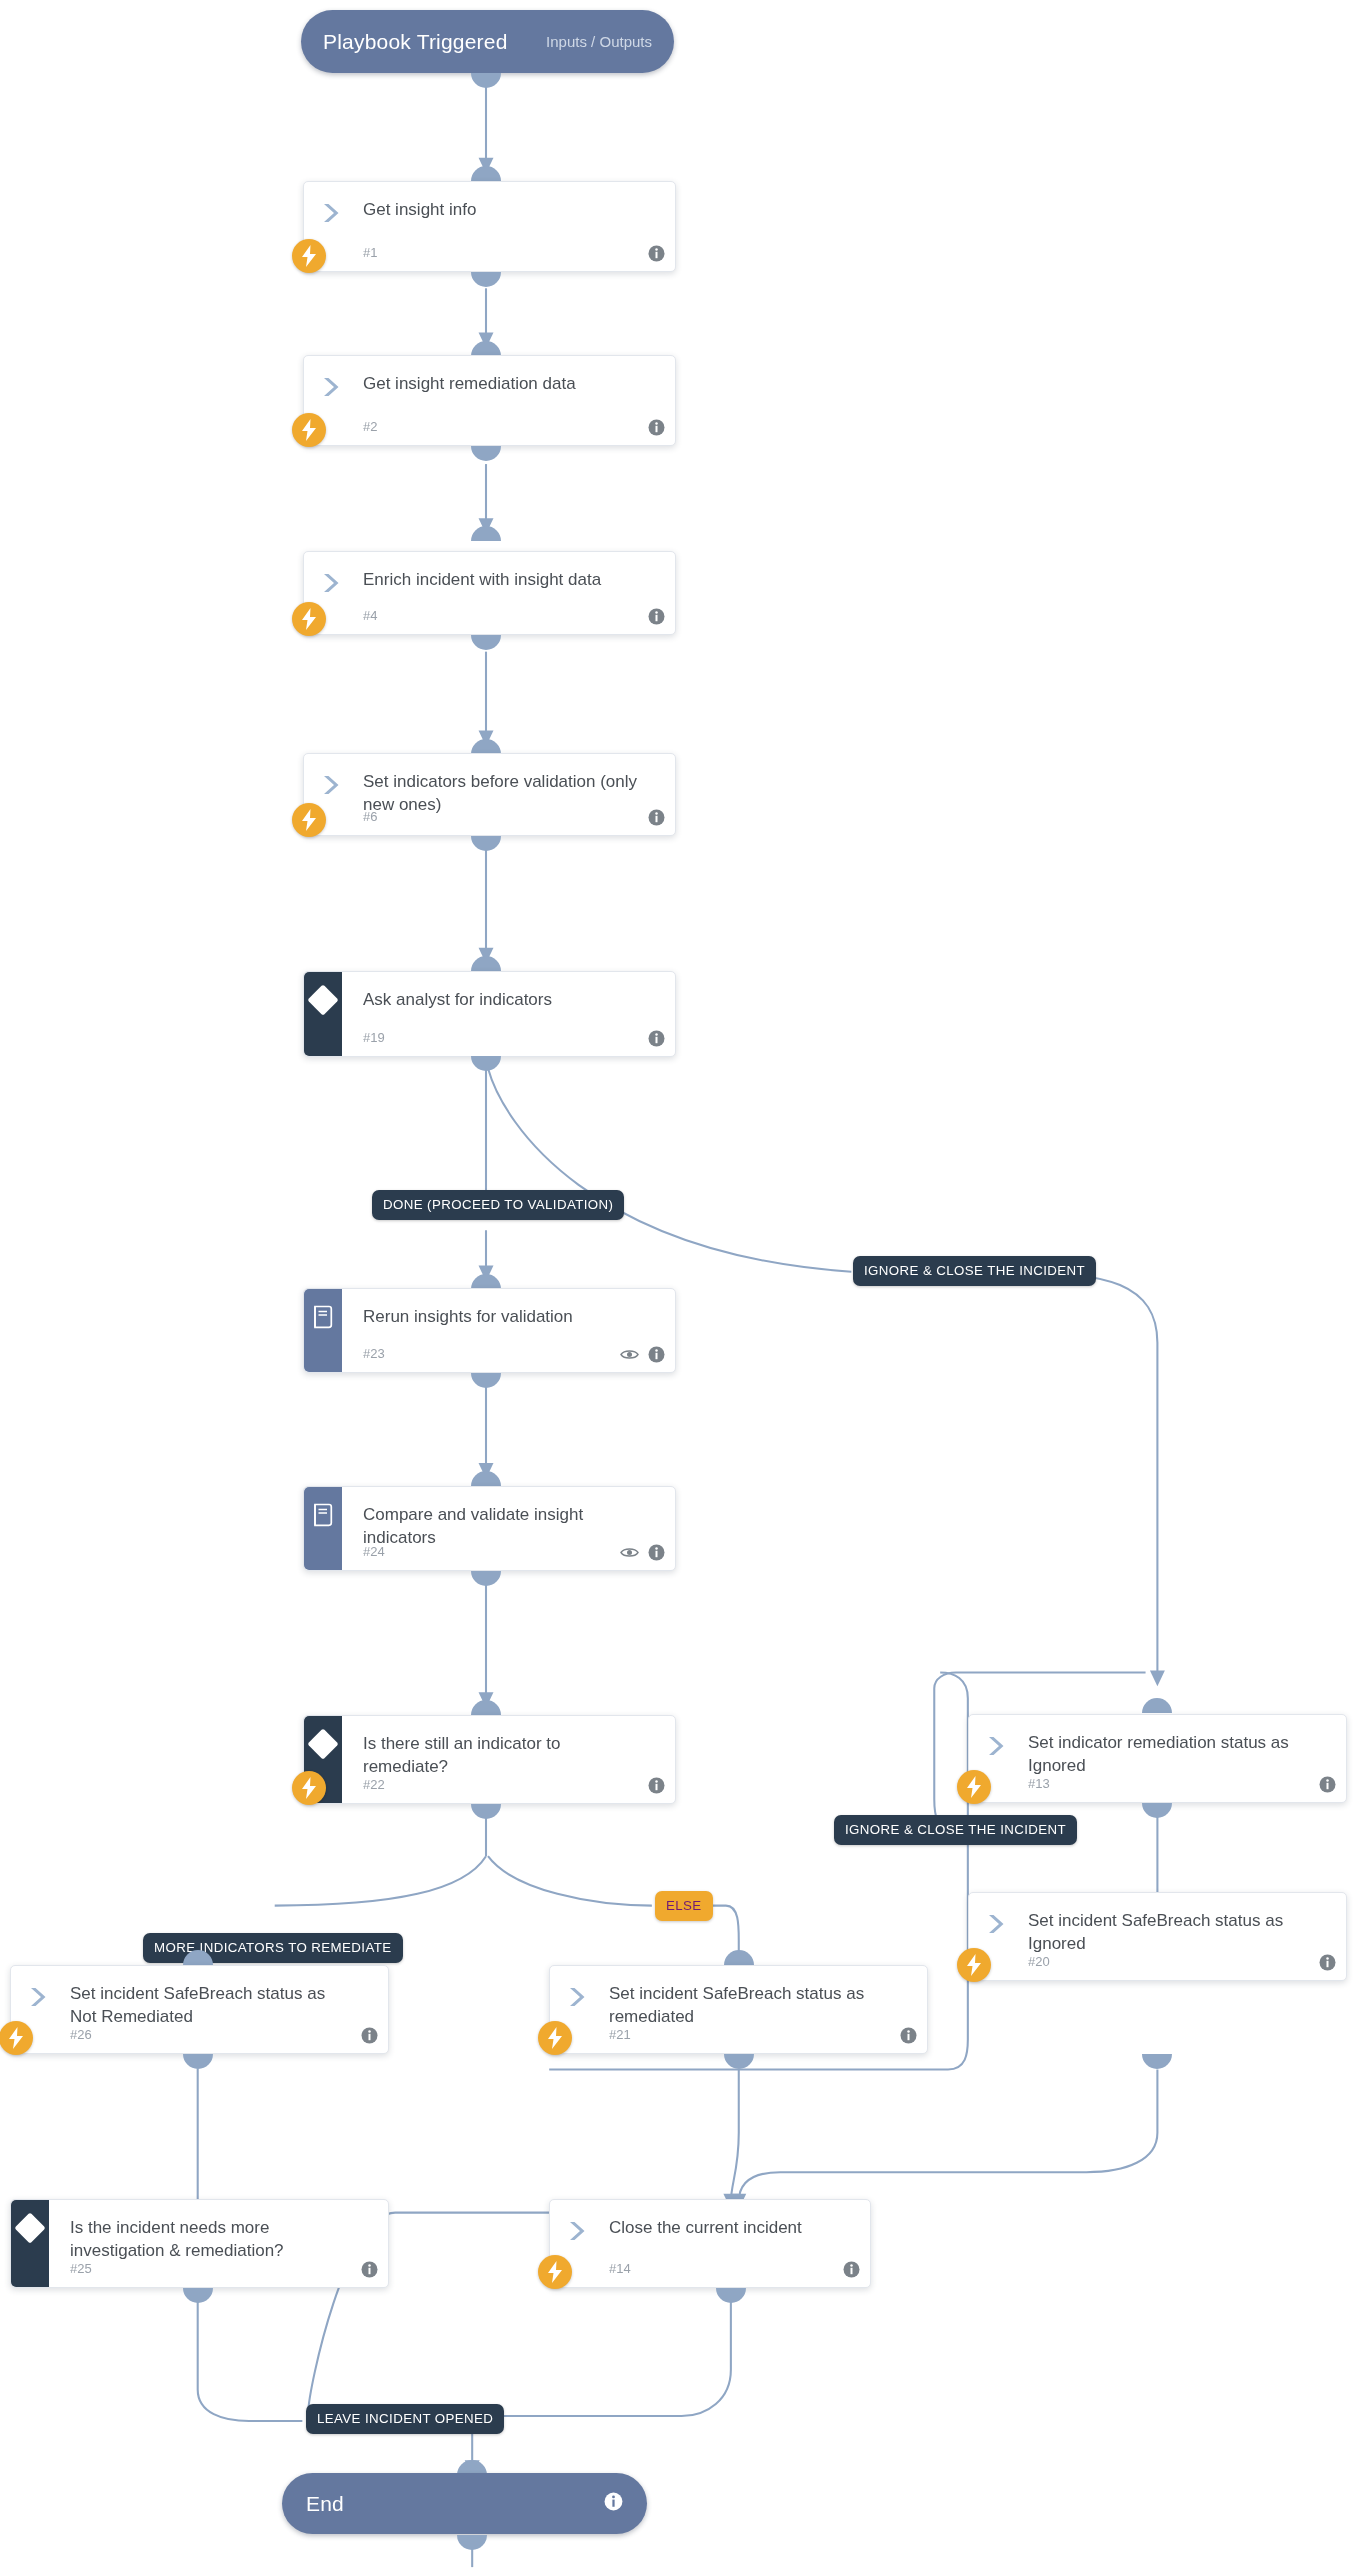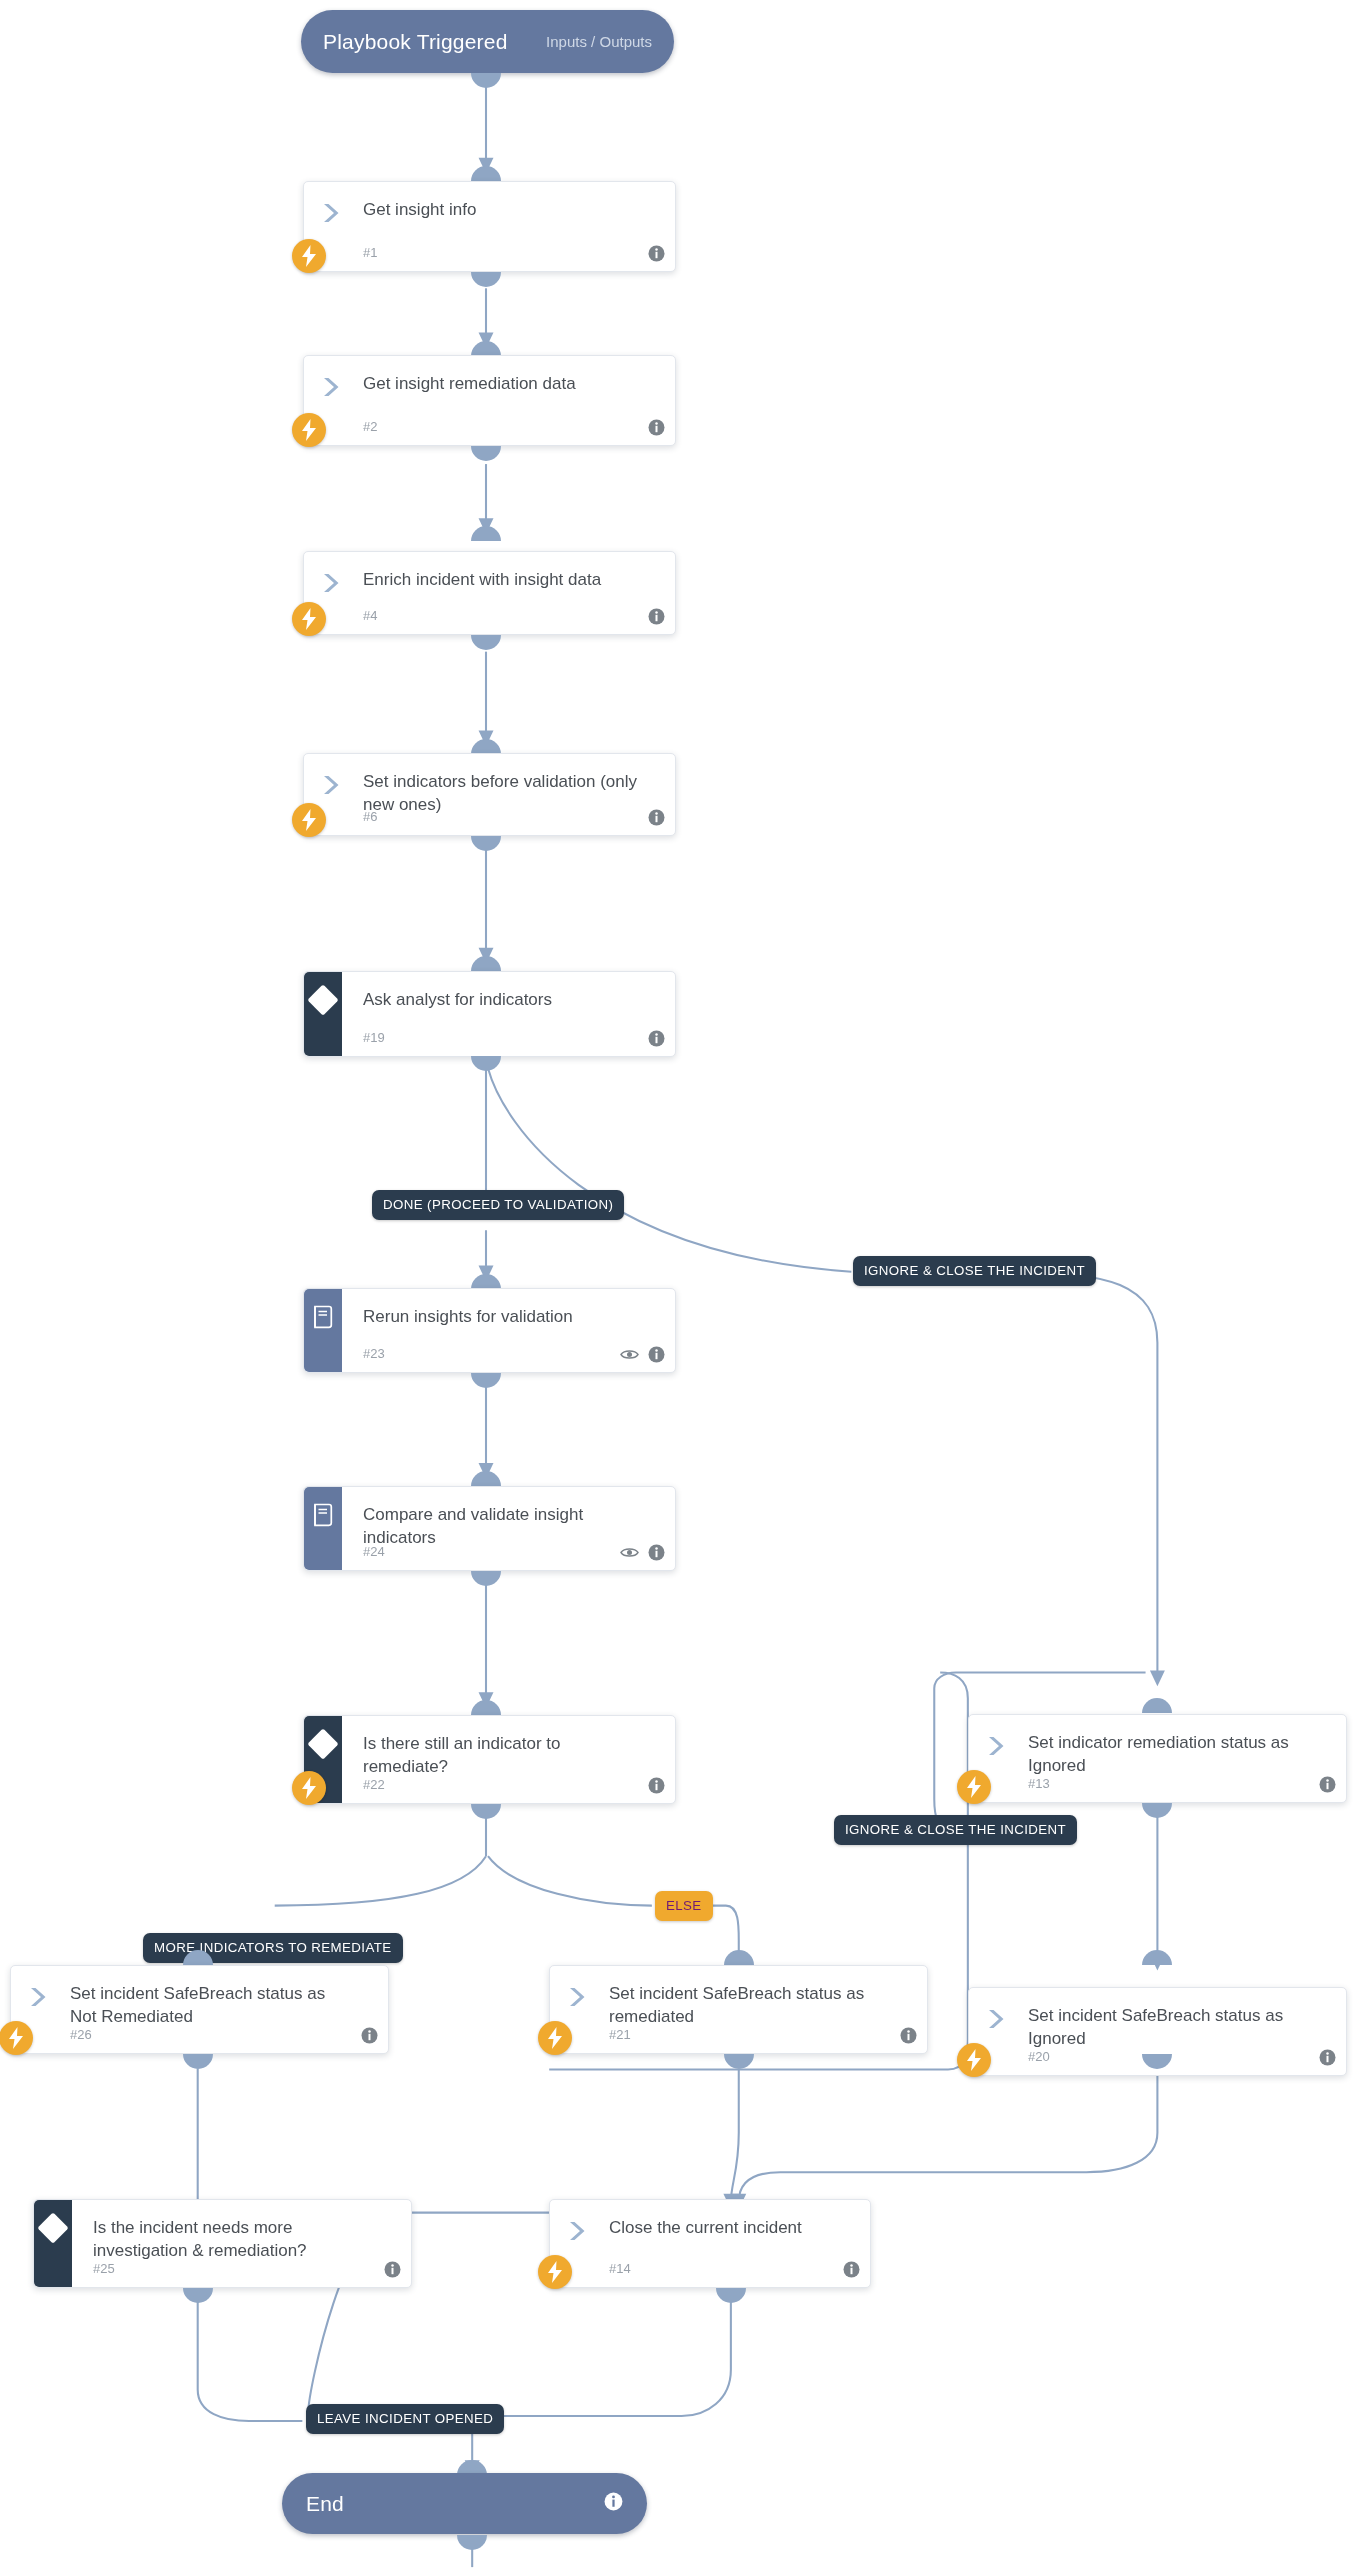--- a/index.html
+++ b/index.html
@@ -392,21 +392,21 @@
             <circle cx="8.5" cy="8.5" r="8" fill="#7b8289"></circle>
             <rect x="7.5" y="6.8" width="2" height="6.4" fill="#fff"></rect>
             <circle cx="8.5" cy="4.4" r="1.25" fill="#fff"></circle>
           </svg>
       </div>
     </div>
   </div>
   <div class="dome bot" style="left:724px;top:2054px;"></div>
 
   <div class="dome top" style="left:1142px;top:1950px;"></div>
-  <div class="card" style="left:968px;top:1987px;width:379px;height:89px;">
+  <div class="card" style="left:968px;top:1892px;width:379px;height:89px;">
     <div class="body">
       <svg class="chev" viewBox="0 0 26 26">
           <path d="M4,4 L14,13 L4,22 L8.5,22 L18.5,13 L8.5,4 Z" fill="#9db4d0"></path>
         </svg>
       <div class="title">Set incident SafeBreach status as Ignored</div>
       <div class="bolt">
           <svg width="16" height="22" viewBox="0 0 16 22">
             <path d="M9.5,0 L1,12 L6.5,12 L5,22 L15,9 L9,9 Z" fill="#fff"></path>
           </svg>
         </div>
@@ -416,21 +416,21 @@
             <circle cx="8.5" cy="8.5" r="8" fill="#7b8289"></circle>
             <rect x="7.5" y="6.8" width="2" height="6.4" fill="#fff"></rect>
             <circle cx="8.5" cy="4.4" r="1.25" fill="#fff"></circle>
           </svg>
       </div>
     </div>
   </div>
   <div class="dome bot" style="left:1142px;top:2054px;"></div>
 
   <div class="dome top" style="left:183px;top:2212px;"></div>
-  <div class="card" style="left:10px;top:2199px;width:379px;height:89px;margin-left:23px;">
+  <div class="card" style="left:10px;top:2199px;width:379px;height:89px;">
     <div class="stripe cond">
       <div class="diamond"></div>
     </div>
     <div class="body">
       <div class="title">Is the incident needs more investigation &amp; remediation?</div>
       <div class="num">#25</div>
       <div class="icons">
         <svg class="info" width="17" height="17" viewBox="0 0 17 17">
             <circle cx="8.5" cy="8.5" r="8" fill="#7b8289"></circle>
             <rect x="7.5" y="6.8" width="2" height="6.4" fill="#fff"></rect>

